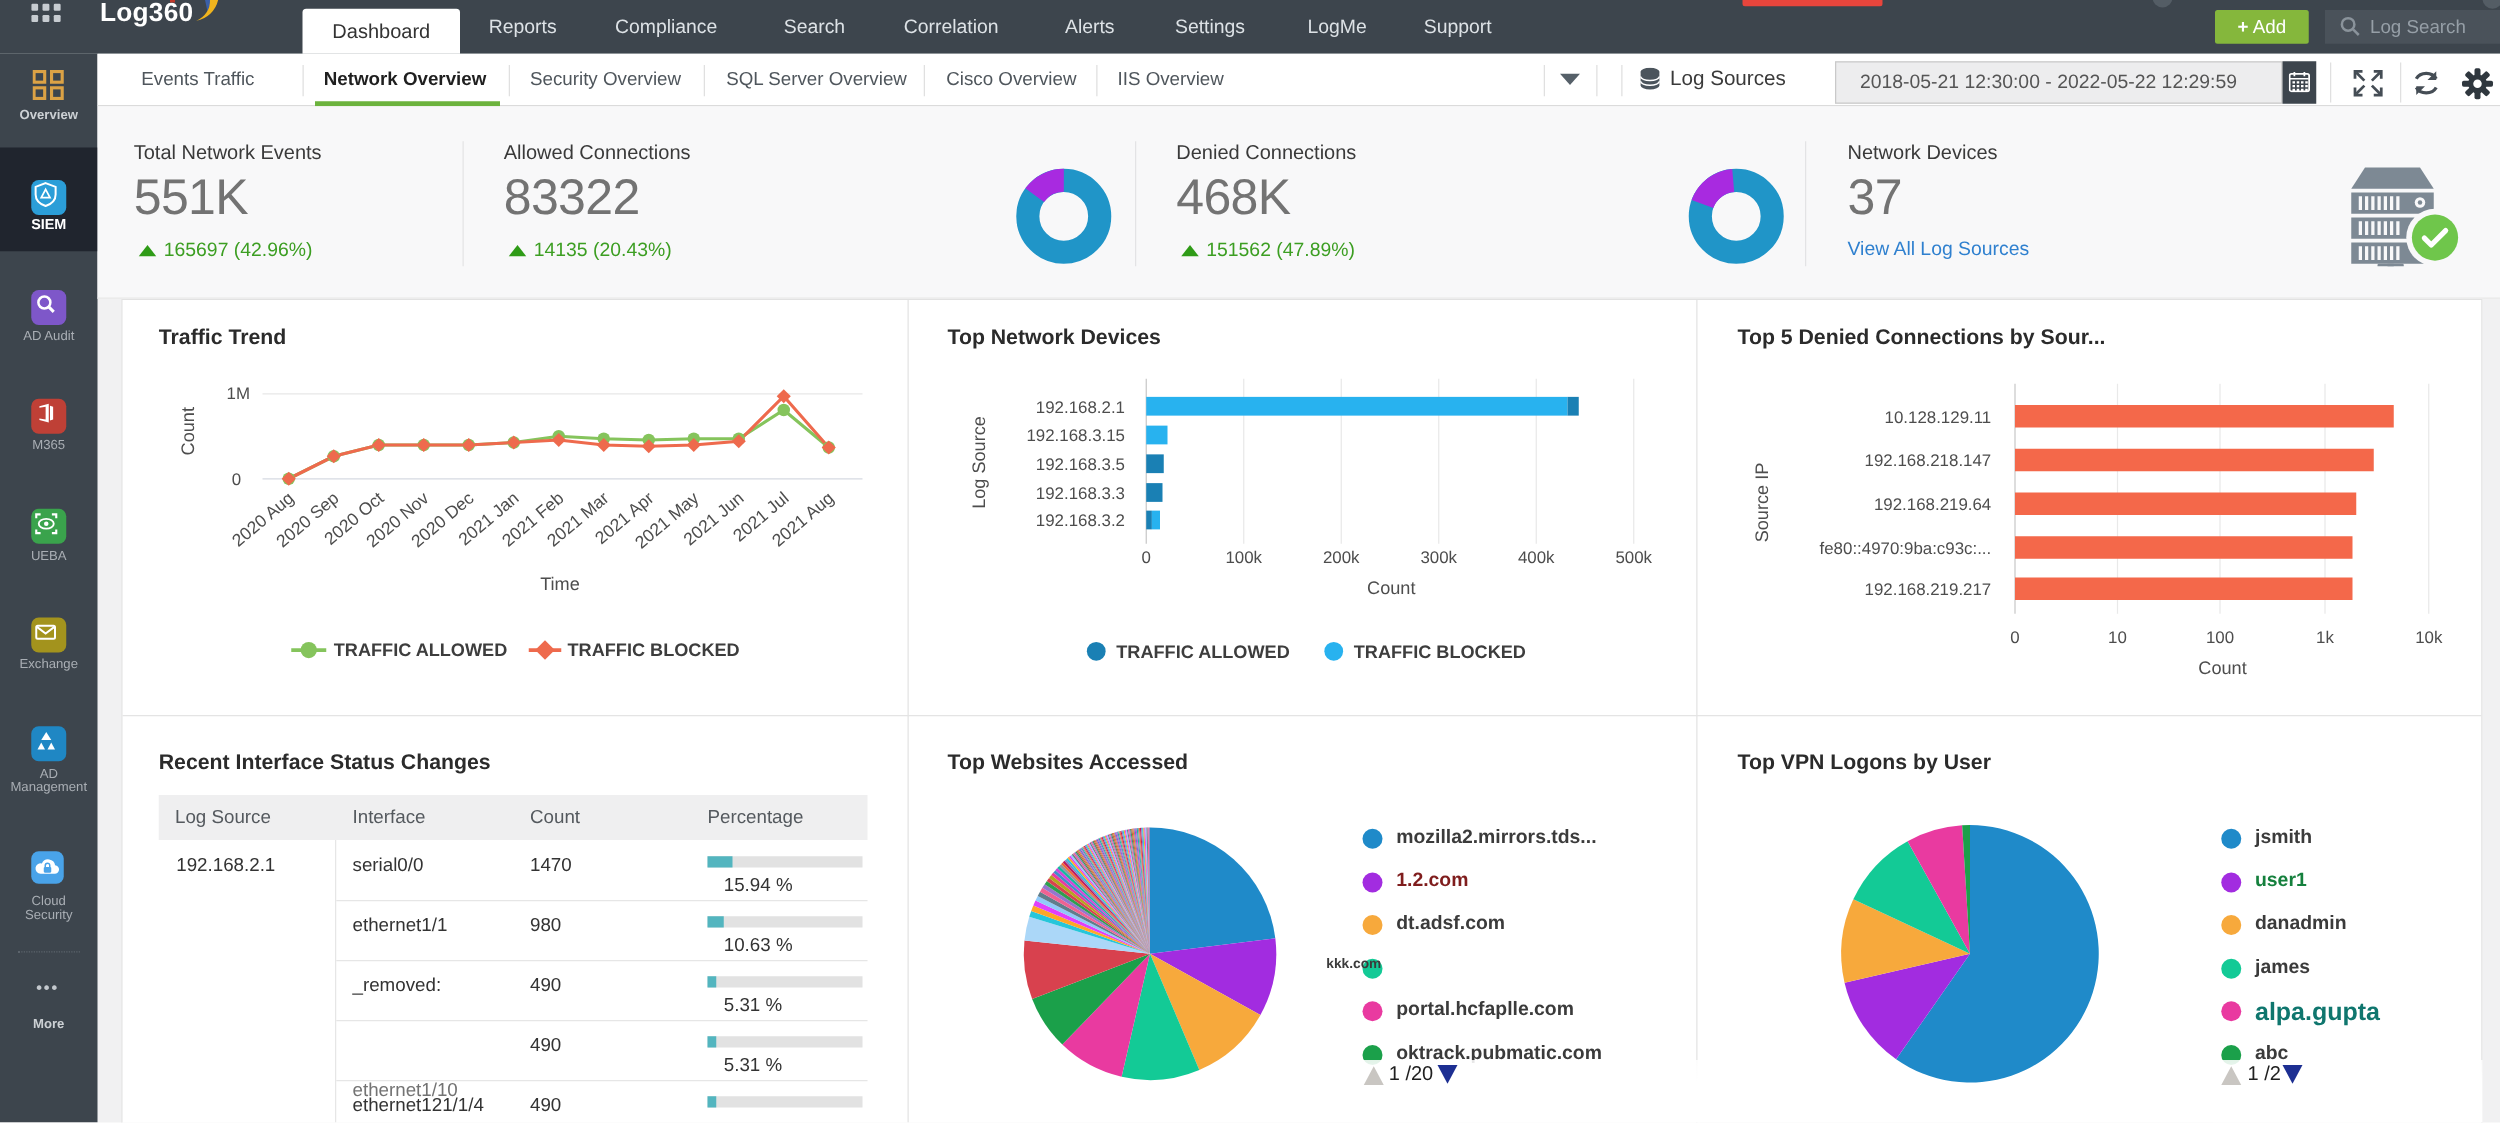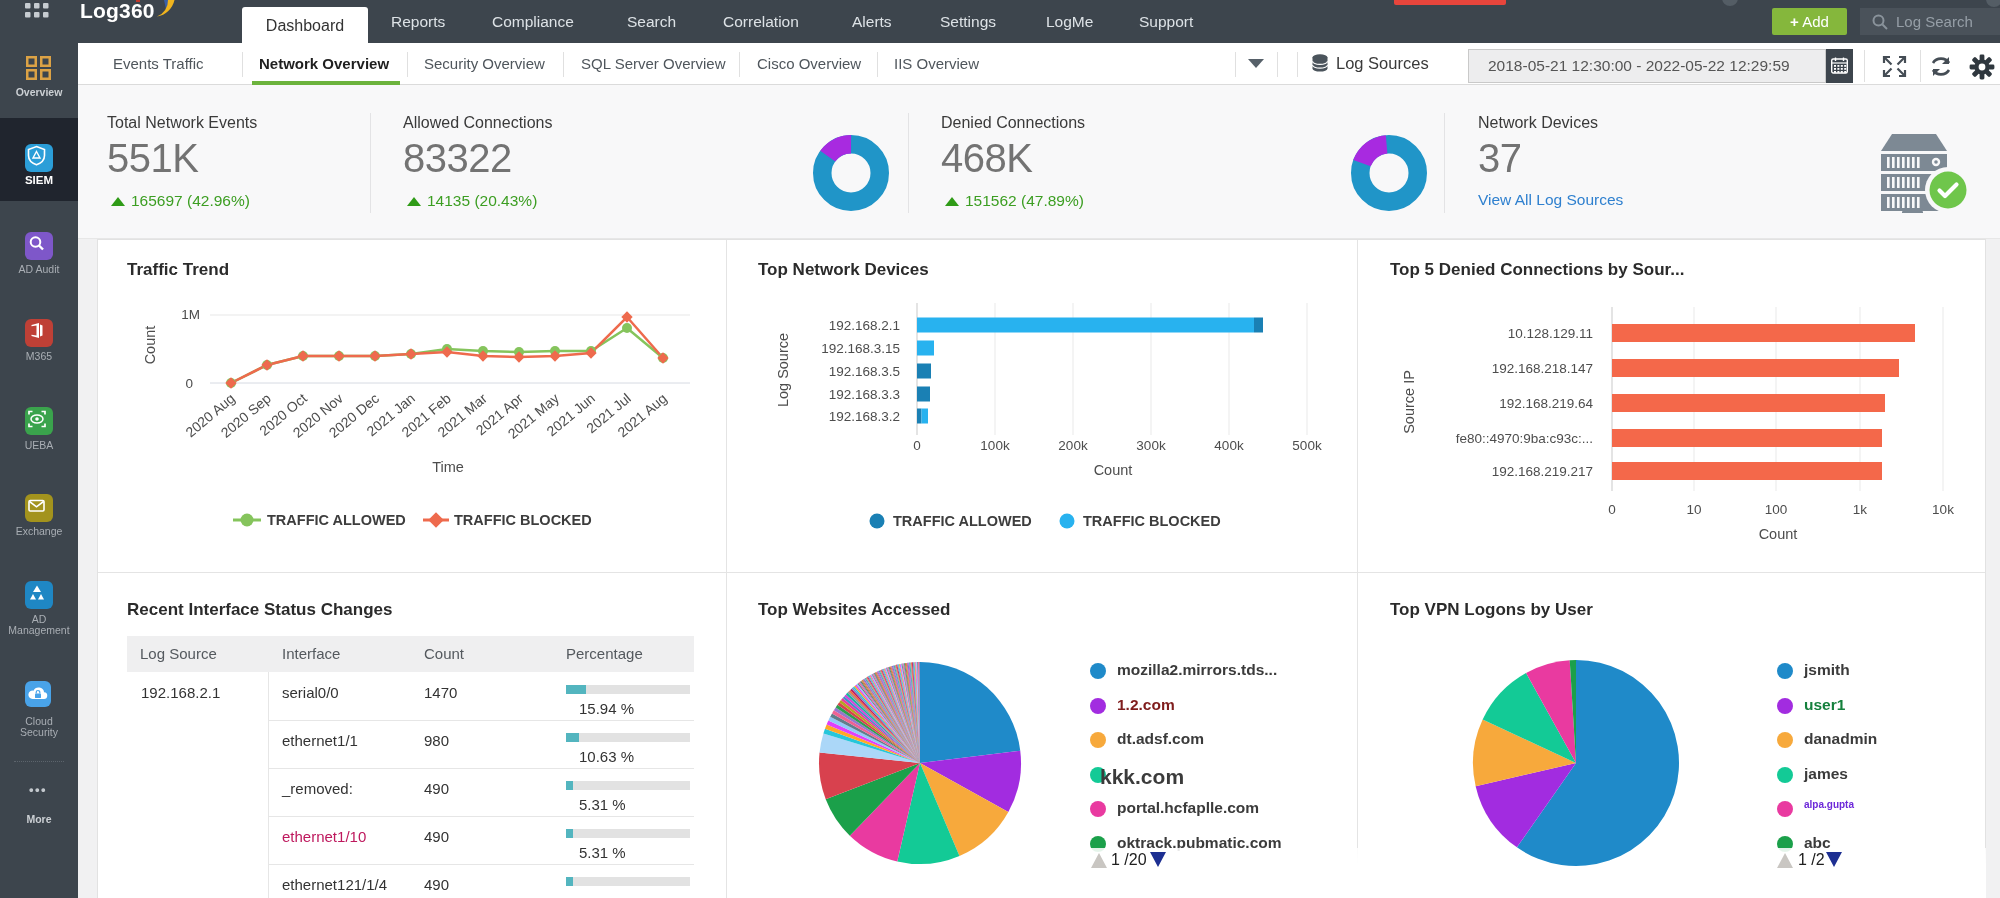--- a/index.html
+++ b/index.html
@@ -381,21 +381,21 @@
 <div class="abs" style="left:566px;top:733px;width:124px;height:9px;background:#e2e2e2"></div>
 <div class="abs" style="left:566px;top:733px;width:13px;height:9px;background:#53b5bf"></div>
 <div class="abs" style="left:579px;top:748px;font-size:15px;color:#333">10.63 %</div>
 <div class="abs" style="left:269px;top:768px;width:425px;height:1px;background:#e6e6e6"></div>
 <div class="abs" style="left:282px;top:780px;font-size:15px;color:#333">_removed:</div>
 <div class="abs" style="left:424px;top:780px;font-size:15px;color:#333">490</div>
 <div class="abs" style="left:566px;top:781px;width:124px;height:9px;background:#e2e2e2"></div>
 <div class="abs" style="left:566px;top:781px;width:7px;height:9px;background:#53b5bf"></div>
 <div class="abs" style="left:579px;top:796px;font-size:15px;color:#333">5.31 %</div>
 <div class="abs" style="left:269px;top:816px;width:425px;height:1px;background:#e6e6e6"></div>
-<div class="abs" style="left:282px;top:828px;font-size:15px;color:#be185d">ethernet1/10</div>
+<div class="abs" style="left:282px;top:864px;font-size:15px;color:#737373">ethernet1/10</div>
 <div class="abs" style="left:424px;top:828px;font-size:15px;color:#333">490</div>
 <div class="abs" style="left:566px;top:829px;width:124px;height:9px;background:#e2e2e2"></div>
 <div class="abs" style="left:566px;top:829px;width:7px;height:9px;background:#53b5bf"></div>
 <div class="abs" style="left:579px;top:844px;font-size:15px;color:#333">5.31 %</div>
 <div class="abs" style="left:269px;top:864px;width:425px;height:1px;background:#e6e6e6"></div>
 <div class="abs" style="left:282px;top:876px;font-size:15px;color:#333">ethernet121/1/4</div>
 <div class="abs" style="left:424px;top:876px;font-size:15px;color:#333">490</div>
 <div class="abs" style="left:566px;top:877px;width:124px;height:9px;background:#e2e2e2"></div>
 <div class="abs" style="left:566px;top:877px;width:7px;height:9px;background:#53b5bf"></div>
 <svg class="abs" style="left:726px;top:572px" width="631" height="326">
@@ -506,21 +506,21 @@
     <path d="M194.0,191.0 L192.97,90.01 A101,101 0 0 1 193.85,90.00 Z" fill="#9575cd"></path>
     <path d="M194.0,191.0 L193.85,90.00 A101,101 0 0 1 194.00,90.00 Z" fill="#2e9e4f"></path>
   </svg>
 <div style="position:absolute;left:1090px;top:663.0px;width:16px;height:16px;border-radius:50%;background:#1f8ac9"></div>
 <div style="position:absolute;left:1117px;top:661.0px;font-size:15.5px;font-weight:bold;color:#3b3b3b">mozilla2.mirrors.tds...</div>
 <div style="position:absolute;left:1090px;top:697.5px;width:16px;height:16px;border-radius:50%;background:#a22ce0"></div>
 <div style="position:absolute;left:1117px;top:695.5px;font-size:15.5px;font-weight:bold;color:#7f1d1d">1.2.com</div>
 <div style="position:absolute;left:1090px;top:732.0px;width:16px;height:16px;border-radius:50%;background:#f7a93c"></div>
 <div style="position:absolute;left:1117px;top:730.0px;font-size:15.5px;font-weight:bold;color:#3b3b3b">dt.adsf.com</div>
 <div style="position:absolute;left:1090px;top:766.5px;width:16px;height:16px;border-radius:50%;background:#13ca96"></div>
-<div style="position:absolute;left:1100px;top:764.5px;font-size:21px;font-weight:bold;color:#3b3b3b">kkk.com</div>
+<div style="position:absolute;left:1061px;top:764.5px;font-size:11px;font-weight:bold;color:#3b3b3b">kkk.com</div>
 <div style="position:absolute;left:1090px;top:801.0px;width:16px;height:16px;border-radius:50%;background:#e93aa0"></div>
 <div style="position:absolute;left:1117px;top:799.0px;font-size:15.5px;font-weight:bold;color:#3b3b3b">portal.hcfaplle.com</div>
 <div style="position:absolute;left:1090px;top:835.5px;width:16px;height:16px;border-radius:50%;background:#1ba04a"></div>
 <div style="position:absolute;left:1117px;top:833.5px;font-size:15.5px;font-weight:bold;color:#3b3b3b">oktrack.pubmatic.com</div>
 <div class="abs" style="left:1080px;top:848px;width:280px;height:50px;background:linear-gradient(#ffffffdd,#fff 35%)"></div>
 <div class="abs" style="left:1091px;top:853px;width:0;height:0;border-left:8px solid transparent;border-right:8px solid transparent;border-bottom:15px solid #c9c6c2"></div>
 <div class="abs" style="left:1111px;top:851px;font-size:16px;color:#202020">1 /20</div>
 <div class="abs" style="left:1150px;top:852px;width:0;height:0;border-left:8px solid transparent;border-right:8px solid transparent;border-top:15px solid #1d2f92"></div>
 <svg class="abs" style="left:1357px;top:572px" width="629" height="326">
     <path d="M219.0,191.0 L219.00,88.00 A103,103 0 1 1 159.92,275.37 Z" fill="#1f8ac9"></path>
@@ -532,18 +532,18 @@
   </svg>
 <div style="position:absolute;left:1777px;top:663.0px;width:16px;height:16px;border-radius:50%;background:#1f8ac9"></div>
 <div style="position:absolute;left:1804px;top:661.0px;font-size:15.5px;font-weight:bold;color:#3b3b3b">jsmith</div>
 <div style="position:absolute;left:1777px;top:697.5px;width:16px;height:16px;border-radius:50%;background:#a22ce0"></div>
 <div style="position:absolute;left:1804px;top:695.5px;font-size:15.5px;font-weight:bold;color:#15803d">user1</div>
 <div style="position:absolute;left:1777px;top:732.0px;width:16px;height:16px;border-radius:50%;background:#f7a93c"></div>
 <div style="position:absolute;left:1804px;top:730.0px;font-size:15.5px;font-weight:bold;color:#3b3b3b">danadmin</div>
 <div style="position:absolute;left:1777px;top:766.5px;width:16px;height:16px;border-radius:50%;background:#13ca96"></div>
 <div style="position:absolute;left:1804px;top:764.5px;font-size:15.5px;font-weight:bold;color:#3b3b3b">james</div>
 <div style="position:absolute;left:1777px;top:801.0px;width:16px;height:16px;border-radius:50%;background:#e93aa0"></div>
-<div style="position:absolute;left:1804px;top:799.0px;font-size:10px;font-weight:bold;color:#6d28d9">alpa.gupta</div>
+<div style="position:absolute;left:1804px;top:799.0px;font-size:20px;font-weight:bold;color:#0f766e">alpa.gupta</div>
 <div style="position:absolute;left:1777px;top:835.5px;width:16px;height:16px;border-radius:50%;background:#1ba04a"></div>
 <div style="position:absolute;left:1804px;top:833.5px;font-size:15.5px;font-weight:bold;color:#3b3b3b">abc</div>
 <div class="abs" style="left:1770px;top:848px;width:216px;height:50px;background:linear-gradient(#ffffffdd,#fff 35%)"></div>
 <div class="abs" style="left:1777px;top:853px;width:0;height:0;border-left:8px solid transparent;border-right:8px solid transparent;border-bottom:15px solid #c9c6c2"></div>
 <div class="abs" style="left:1798px;top:851px;font-size:16px;color:#202020">1 /2</div>
 <div class="abs" style="left:1826px;top:852px;width:0;height:0;border-left:8px solid transparent;border-right:8px solid transparent;border-top:15px solid #1d2f92"></div>
 </body></html>

